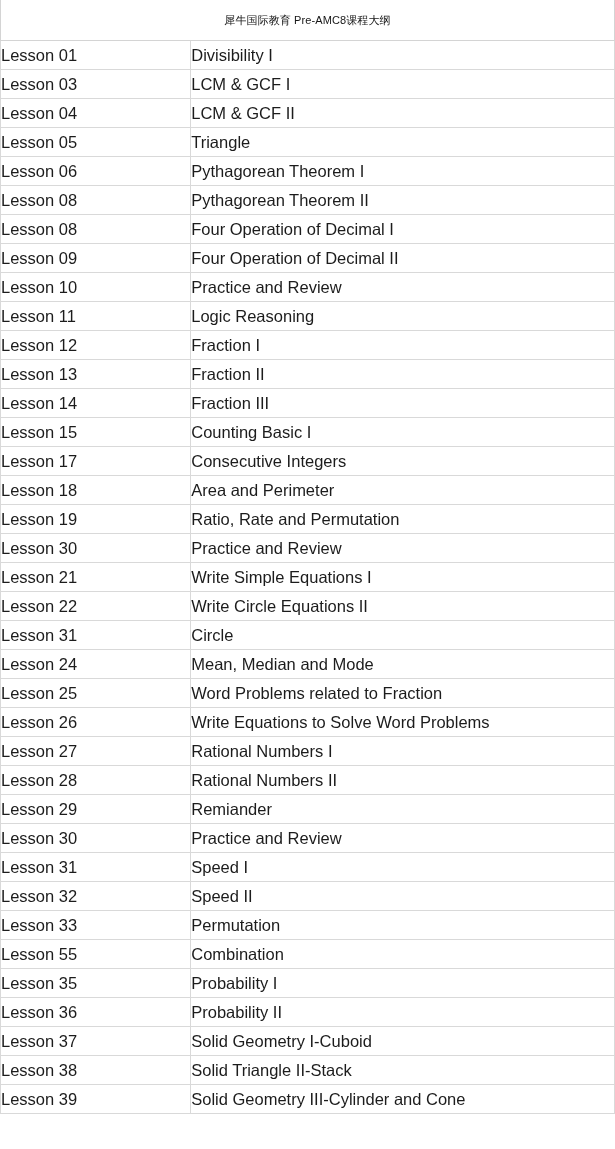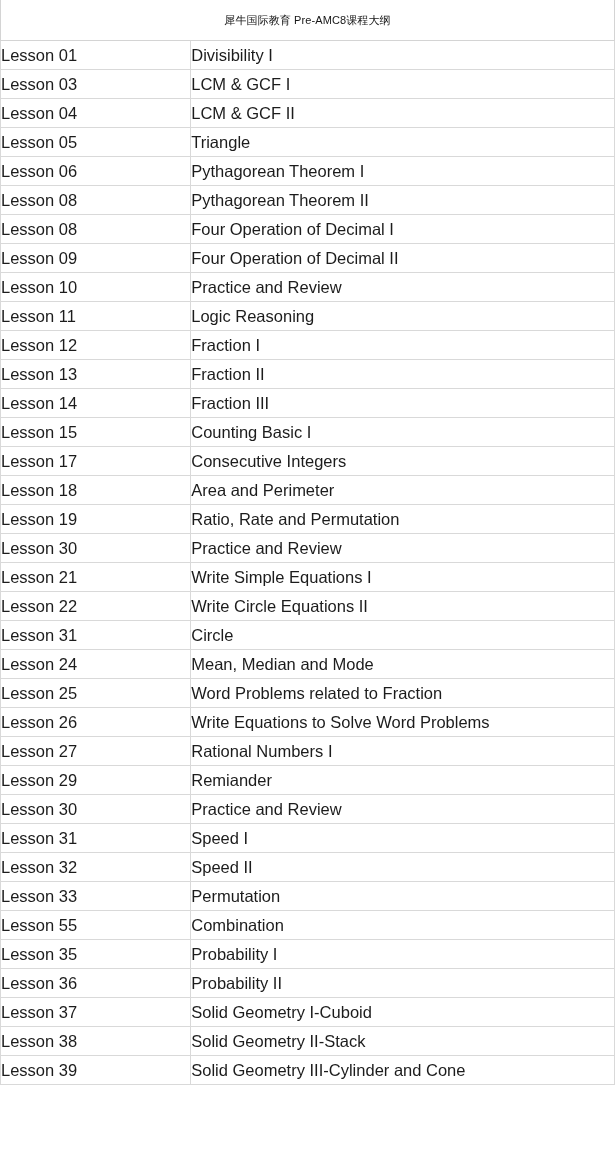--- a/index.html
+++ b/index.html
@@ -172,20 +172,24 @@
       </tr>
       <tr class="lesson-row">
         <td class="cell-lesson">Lesson 26</td>
         <td class="cell-topic">Write Equations to Solve Word Problems</td>
       </tr>
       <tr class="lesson-row">
         <td class="cell-lesson">Lesson 27</td>
         <td class="cell-topic">Rational Numbers I</td>
       </tr>
       <tr class="lesson-row">
+        <td class="cell-lesson">Lesson 28</td>
+        <td class="cell-topic">Rational Numbers II</td>
+      </tr>
+      <tr class="lesson-row">
         <td class="cell-lesson">Lesson 29</td>
         <td class="cell-topic">Remiander</td>
       </tr>
       <tr class="lesson-row">
         <td class="cell-lesson">Lesson 30</td>
         <td class="cell-topic">Practice and Review</td>
       </tr>
       <tr class="lesson-row">
         <td class="cell-lesson">Lesson 31</td>
         <td class="cell-topic">Speed I</td>
@@ -209,20 +213,20 @@
       <tr class="lesson-row">
         <td class="cell-lesson">Lesson 36</td>
         <td class="cell-topic">Probability II</td>
       </tr>
       <tr class="lesson-row">
         <td class="cell-lesson">Lesson 37</td>
         <td class="cell-topic">Solid Geometry I-Cuboid</td>
       </tr>
       <tr class="lesson-row">
         <td class="cell-lesson">Lesson 38</td>
-        <td class="cell-topic">Solid Geometry II-Stack</td>
+        <td class="cell-topic">Solid Triangle II-Stack</td>
       </tr>
       <tr class="lesson-row">
         <td class="cell-lesson">Lesson 39</td>
         <td class="cell-topic">Solid Geometry III-Cylinder and Cone</td>
       </tr>
     </tbody>
 </table>
 
 </body></html>

